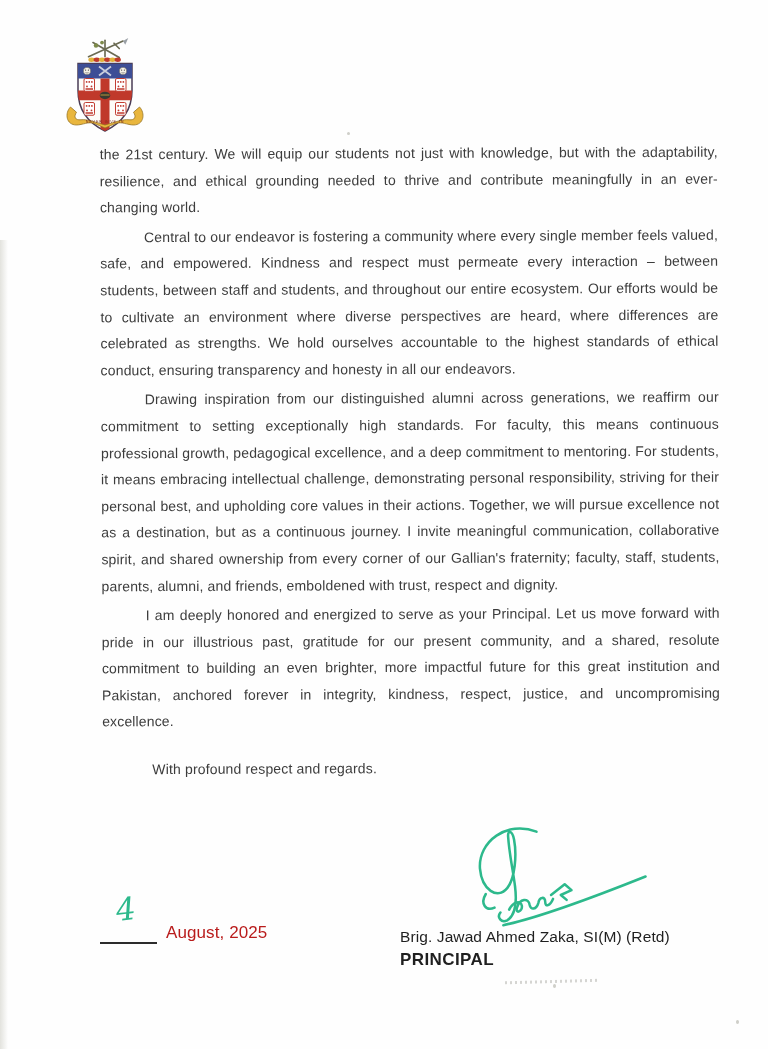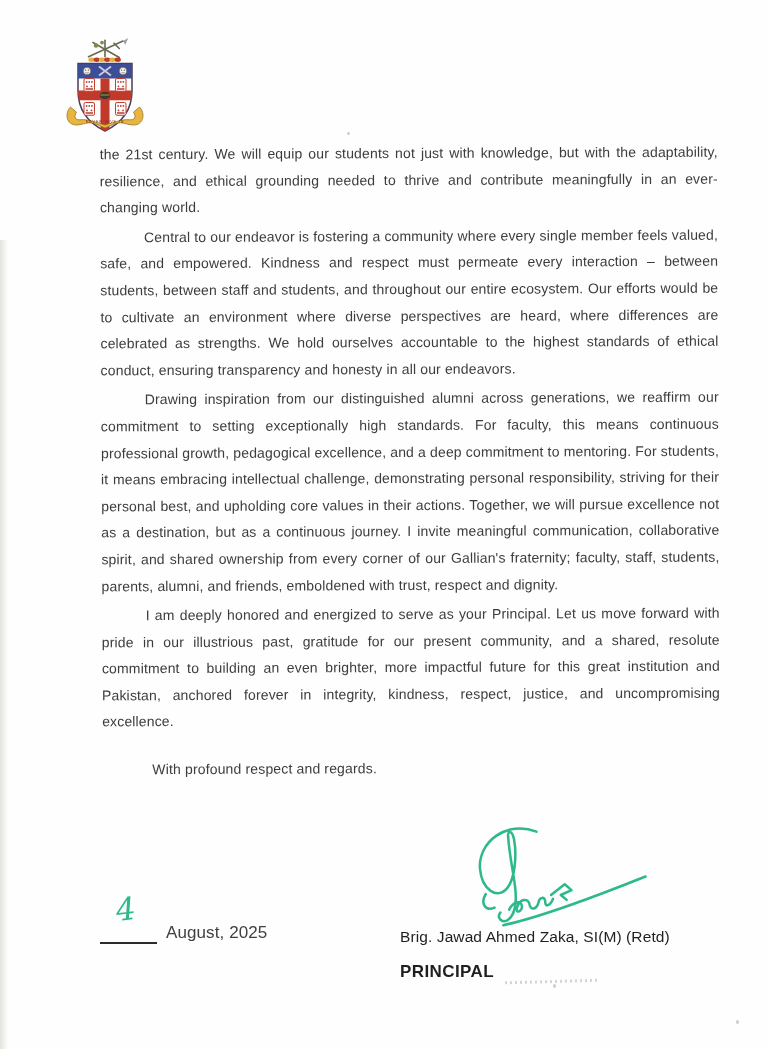--- a/index.html
+++ b/index.html
@@ -34,27 +34,27 @@
   .closing{margin:21px 0 0 0;text-indent:50px;text-align:left;}
   
   .date-block{position:absolute;left:100px;top:898px;width:220px;height:60px;color:#222;}
   .hand-four{
     position:absolute;left:16px;top:-4px;
     font-family:"DejaVu Serif", serif;font-style:italic;
     font-size:31px;line-height:1;transform:rotate(-7deg);
   }
   .date-rule{position:absolute;left:0;top:44px;width:57px;border-bottom:2px solid #2c2c2c;}
   .date-text{
-    position:absolute;left:66px;top:25px;font-size:17px;color:#404040;letter-spacing:.1px;
+    position:absolute;left:66px;top:25px;font-size:17px;color:#b91c1c;letter-spacing:.1px;
   }
   
   .sig-block{position:absolute;left:400px;top:820px;width:305px;text-align:left;color:#1f1f1f;}
   .sig-ink{display:block;margin:0 auto -4px auto;}
   .sig-name{font-size:15.5px;letter-spacing:.1px;}
-  .sig-title{font-size:17px;font-weight:bold;letter-spacing:.4px;margin-top:16px;}
+  .sig-title{font-size:17px;font-weight:bold;letter-spacing:.4px;margin-top:4px;}
 </style>
 </head>
 <body>
 
 <div class="page">
 
   <div class="scan-edge"></div>
   <div class="speck" style="left:347px;top:132px;width:3px;height:3px;"></div>
   <div class="speck" style="left:553px;top:984px;width:3px;height:4px;"></div>
   <div class="speck" style="left:736px;top:1020px;width:3px;height:4px;"></div>

